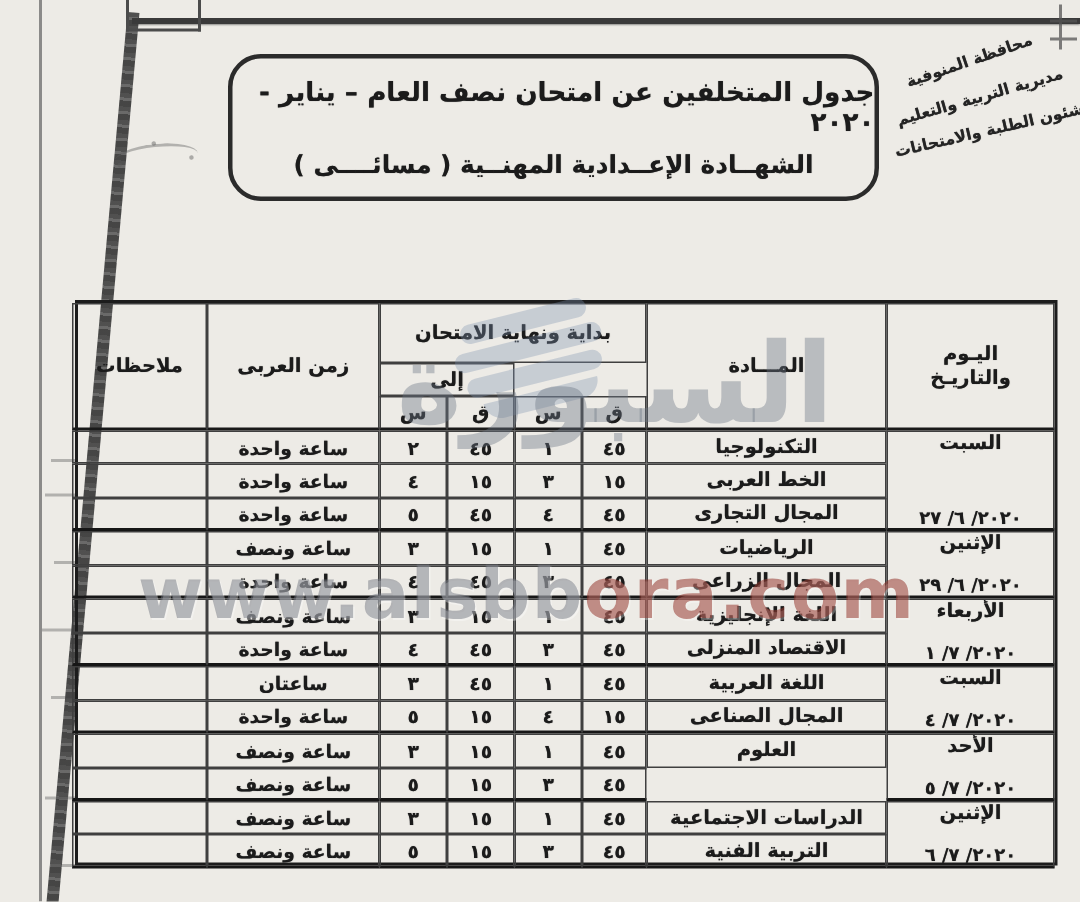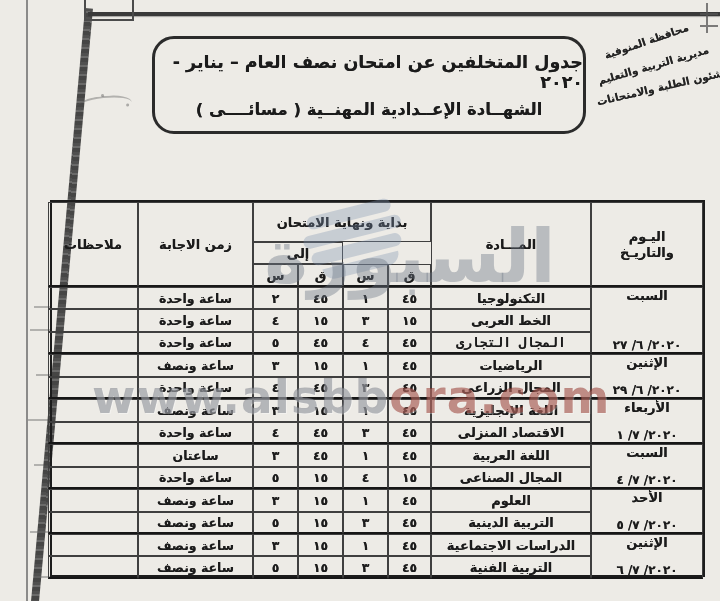--- a/index.html
+++ b/index.html
@@ -126,21 +126,21 @@
     <span>اليـوم</span>
     <span>والتاريـخ</span>
   </div>
   <div class="cell hdr hdr-end" style="grid-column:2;grid-row:1/4">المـــادة</div>
   <div class="cell hdr" style="grid-column:3/7;grid-row:1">بداية ونهاية الامتحان</div>
   <div class="cell hdr" style="grid-column:5/7;grid-row:2">إلى</div>
   <div class="cell hdr hdr-end" style="grid-column:3;grid-row:3">ق</div>
   <div class="cell hdr hdr-end" style="grid-column:4;grid-row:3">س</div>
   <div class="cell hdr hdr-end" style="grid-column:5;grid-row:3">ق</div>
   <div class="cell hdr hdr-end" style="grid-column:6;grid-row:3">س</div>
-  <div class="cell hdr hdr-end" style="grid-column:7;grid-row:1/4">زمن الاجابة</div>
+  <div class="cell hdr hdr-end" style="grid-column:7;grid-row:1/4">زمن العربى</div>
   <div class="cell hdr hdr-end" style="grid-column:8;grid-row:1/4">ملاحظات</div>
 <div class="cell day-cell grp-end" style="grid-area: 4 / 1 / span 3;">
       <span>السبت</span>
       <span class="day-date">٢٠٢٠/ ٦/ ٢٧</span>
     </div>
     <div class="cell day-cell grp-end" style="grid-area: 7 / 1 / span 2;">
       <span>الإثنين</span>
       <span class="day-date">٢٠٢٠/ ٦/ ٢٩</span>
     </div>
     <div class="cell day-cell grp-end" style="grid-area: 9 / 1 / span 2;">
@@ -166,21 +166,21 @@
     <div class="cell num" style="grid-area: 4 / 6;">٢</div>
     <div class="cell dur" style="grid-area: 4 / 7;">ساعة واحدة</div>
     <div class="cell notes" style="grid-area: 4 / 8;"></div>
     <div class="cell subj" style="grid-area: 5 / 2;">الخط العربى</div>
     <div class="cell num" style="grid-area: 5 / 3;">١٥</div>
     <div class="cell num" style="grid-area: 5 / 4;">٣</div>
     <div class="cell num" style="grid-area: 5 / 5;">١٥</div>
     <div class="cell num" style="grid-area: 5 / 6;">٤</div>
     <div class="cell dur" style="grid-area: 5 / 7;">ساعة واحدة</div>
     <div class="cell notes" style="grid-area: 5 / 8;"></div>
-    <div class="cell subj grp-end" style="grid-area: 6 / 2; font-family: Liberation Mono, monospace;">المجال التجارى</div>
+    <div class="cell subj grp-end" style="grid-area: 6 / 2;">المجال التجارى</div>
     <div class="cell num grp-end" style="grid-area: 6 / 3;">٤٥</div>
     <div class="cell num grp-end" style="grid-area: 6 / 4;">٤</div>
     <div class="cell num grp-end" style="grid-area: 6 / 5;">٤٥</div>
     <div class="cell num grp-end" style="grid-area: 6 / 6;">٥</div>
     <div class="cell dur grp-end" style="grid-area: 6 / 7;">ساعة واحدة</div>
     <div class="cell notes grp-end" style="grid-area: 6 / 8;"></div>
     <div class="cell subj" style="grid-area: 7 / 2;">الرياضيات</div>
     <div class="cell num" style="grid-area: 7 / 3;">٤٥</div>
     <div class="cell num" style="grid-area: 7 / 4;">١</div>
     <div class="cell num" style="grid-area: 7 / 5;">١٥</div>
@@ -222,21 +222,20 @@
     <div class="cell num grp-end" style="grid-area: 12 / 6;">٥</div>
     <div class="cell dur grp-end" style="grid-area: 12 / 7;">ساعة واحدة</div>
     <div class="cell notes grp-end" style="grid-area: 12 / 8;"></div>
     <div class="cell subj" style="grid-area: 13 / 2;">العلوم</div>
     <div class="cell num" style="grid-area: 13 / 3;">٤٥</div>
     <div class="cell num" style="grid-area: 13 / 4;">١</div>
     <div class="cell num" style="grid-area: 13 / 5;">١٥</div>
     <div class="cell num" style="grid-area: 13 / 6;">٣</div>
     <div class="cell dur" style="grid-area: 13 / 7;">ساعة ونصف</div>
     <div class="cell notes" style="grid-area: 13 / 8;"></div>
-    <div class="cell subj grp-end" style="grid-area: 14 / 2;">التربية الدينية</div>
     <div class="cell num grp-end" style="grid-area: 14 / 3;">٤٥</div>
     <div class="cell num grp-end" style="grid-area: 14 / 4;">٣</div>
     <div class="cell num grp-end" style="grid-area: 14 / 5;">١٥</div>
     <div class="cell num grp-end" style="grid-area: 14 / 6;">٥</div>
     <div class="cell dur grp-end" style="grid-area: 14 / 7;">ساعة ونصف</div>
     <div class="cell notes grp-end" style="grid-area: 14 / 8;"></div>
     <div class="cell subj" style="grid-area: 15 / 2;">الدراسات الاجتماعية</div>
     <div class="cell num" style="grid-area: 15 / 3;">٤٥</div>
     <div class="cell num" style="grid-area: 15 / 4;">١</div>
     <div class="cell num" style="grid-area: 15 / 5;">١٥</div>

